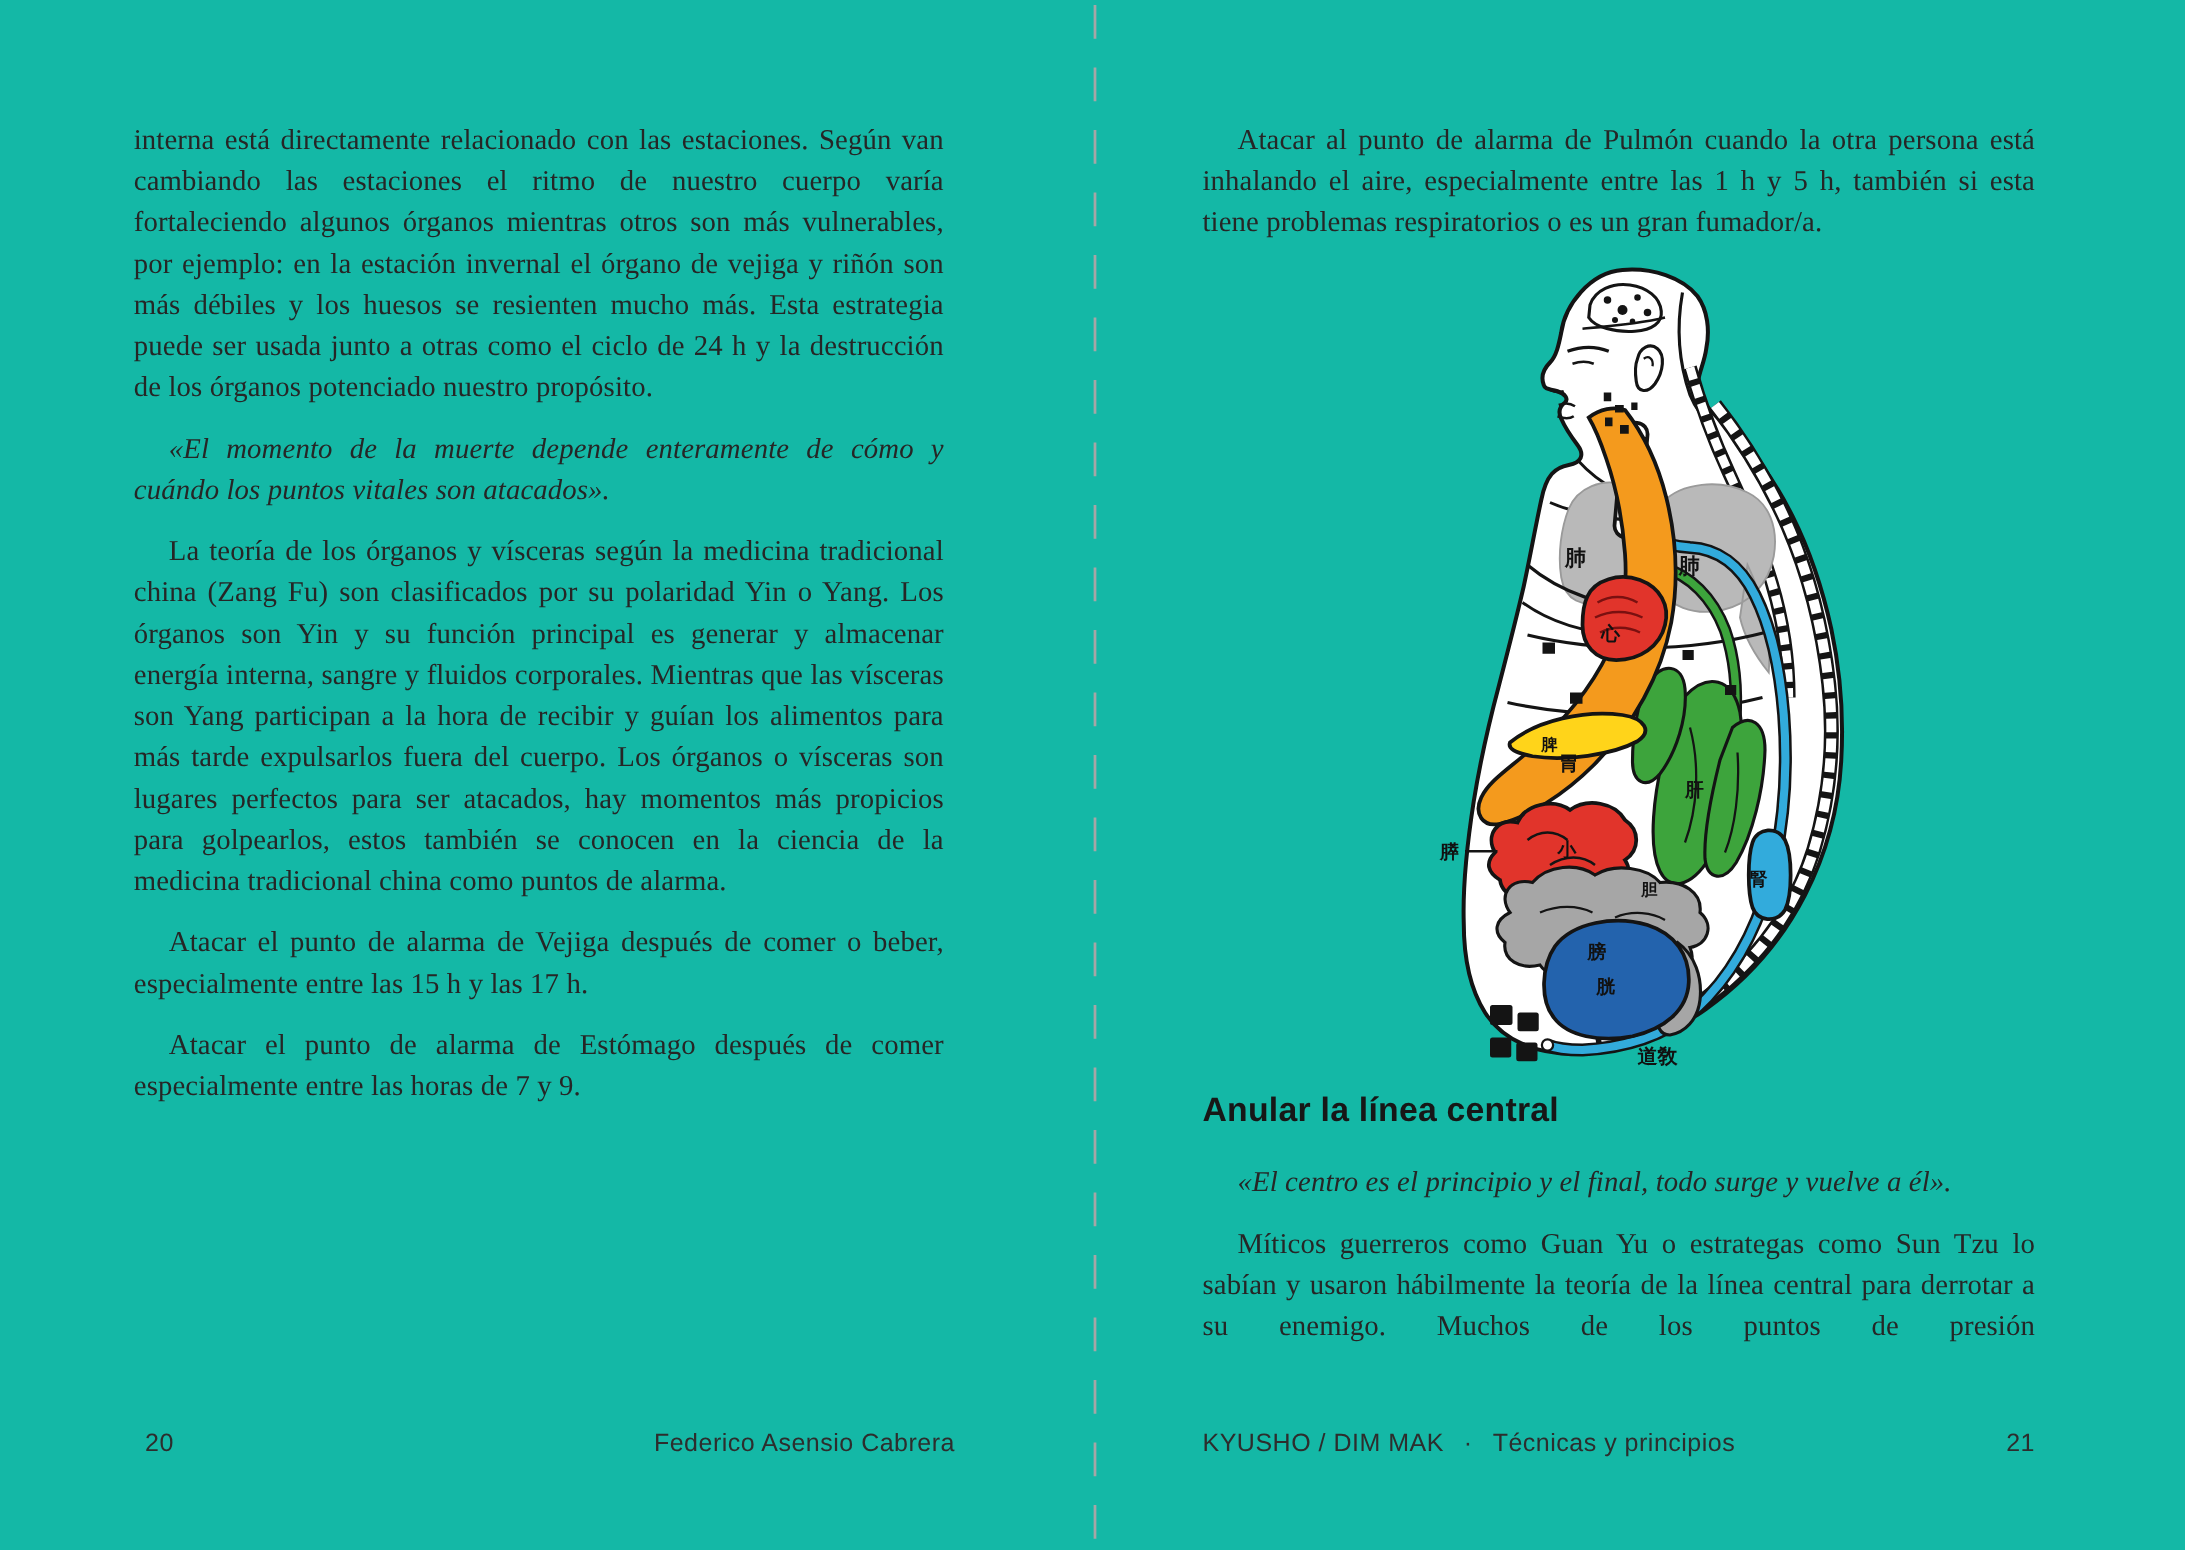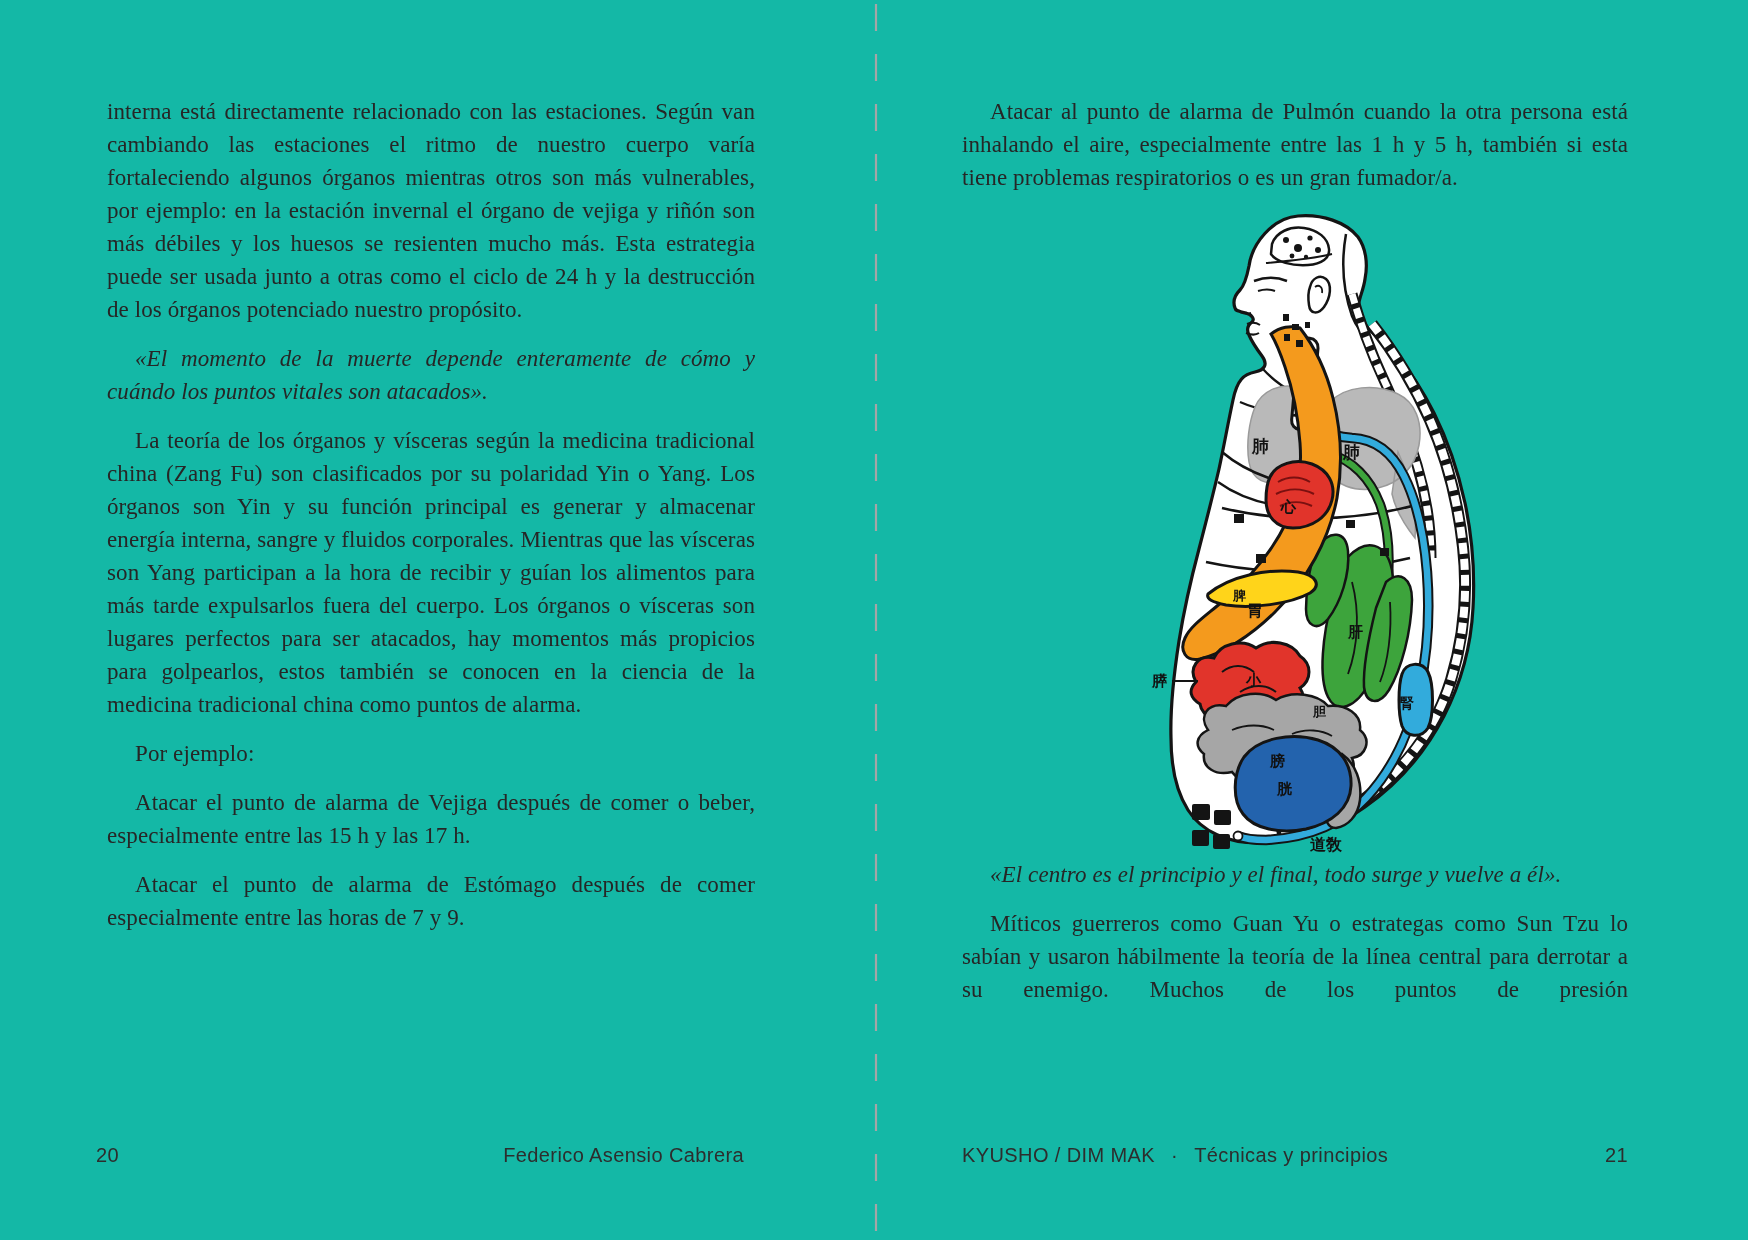--- a/index.html
+++ b/index.html
@@ -12,40 +12,39 @@
   p.body{font-size:23px;line-height:33px;text-align:justify;margin:0 0 16px 0;letter-spacing:.1px;}
   p.indent{text-indent:28px;}
   p.quote{font-style:italic;}
   p.cont{text-align-last:justify;}
   h2.sect{font-family:"Liberation Sans", sans-serif;font-weight:700;font-size:27px;color:#171717;
           letter-spacing:.2px;margin:40px 0 24px 0;line-height:33px;}
   .col-right h2.sect{margin-top:14px;}
   figure.anatomy{margin:14px 0 0 188px;width:340px;height:648px;}
   .footer{position:absolute;top:1144px;font-family:"Liberation Sans", sans-serif;font-size:20px;
           color:#2d2d2d;letter-spacing:.4px;display:flex;justify-content:space-between;align-items:baseline;}
-  .footer-left{left:96px;width:648px;align-items:center;}
+  .footer-left{left:116px;width:648px;align-items:center;}
   .footer-right{left:962px;width:666px;}
   .bookmeta{display:flex;align-items:center;gap:16px;}
   .cjk{font-weight:bold;}
   svg text{font-family:"DejaVu Sans", sans-serif;}
 </style>
 </head>
 <body>
 
 <div class="spread">
 
   <svg class="spine">
     <line x1="2" y1="4" x2="2" y2="1240" stroke="#a6a6a6" stroke-width="2.2" stroke-dasharray="27 23"></line>
   </svg>
 
   <div class="col col-left">
     <p class="body">interna está directamente relacionado con las estaciones. Según van cambiando las estaciones el ritmo de nuestro cuerpo varía fortaleciendo algunos órganos mientras otros son más vulnerables, por ejemplo: en la estación invernal el órgano de vejiga y riñón son más débiles y los huesos se resienten mucho más. Esta estrategia puede ser usada junto a otras como el ciclo de 24 h y la destrucción de los órganos potenciado nuestro propósito.</p>
     <p class="body quote indent">«El momento de la muerte depende enteramente de cómo y cuándo los puntos vitales son atacados».</p>
     <p class="body indent">La teoría de los órganos y vísceras según la medicina tradicional china (Zang Fu) son clasificados por su polaridad Yin o Yang. Los órganos son Yin y su función principal es generar y almacenar energía interna, sangre y fluidos corporales. Mientras que las vísceras son Yang participan a la hora de recibir y guían los alimentos para más tarde expulsarlos fuera del cuerpo. Los órganos o vísceras son lugares perfectos para ser atacados, hay momentos más propicios para golpearlos, estos también se conocen en la ciencia de la medicina tradicional china como puntos de alarma.</p>
-    <p class="body indent">Por ejemplo:</p>
     <p class="body indent">Atacar el punto de alarma de Vejiga después de comer o beber, especialmente entre las 15 h y las 17 h.</p>
     <p class="body indent">Atacar el punto de alarma de Estómago después de comer especialmente entre las horas de 7 y 9.</p>
   </div>
 
   <div class="col col-right">
     <p class="body indent">Atacar al punto de alarma de Pulmón cuando la otra persona está inhalando el aire, especialmente entre las 1 h y 5 h, también si esta tiene problemas respiratorios o es un gran fumador/a.</p>
 
     <figure class="anatomy">
       <svg viewBox="1150 228 340 648" width="340" height="648" xmlns="http://www.w3.org/2000/svg">
 
@@ -185,20 +184,21 @@
           <text x="1152" y="704" font-size="15">膵</text>
           <text x="1270" y="784" font-size="15">膀</text>
           <text x="1277" y="812" font-size="15">胱</text>
           <text x="1400" y="726" font-size="14">腎</text>
           <text x="1310" y="868" font-size="16">道敎</text>
         </g>
         <path d="M1172,699 L1198,699" stroke="#141414" stroke-width="2"></path>
       </svg>
     </figure>
 
+    <h2 class="sect">Anular la línea central</h2>
     <p class="body quote indent">«El centro es el principio y el final, todo surge y vuelve a él».</p>
     <p class="body indent cont">Míticos guerreros como Guan Yu o estrategas como Sun Tzu lo sabían y usaron hábilmente la teoría de la línea central para derrotar a su enemigo. Muchos de los puntos de presión</p>
   </div>
 
   <div class="footer footer-left">
     <span>20</span>
     <span>Federico Asensio Cabrera</span>
   </div>
   <div class="footer footer-right">
     <span class="bookmeta">

